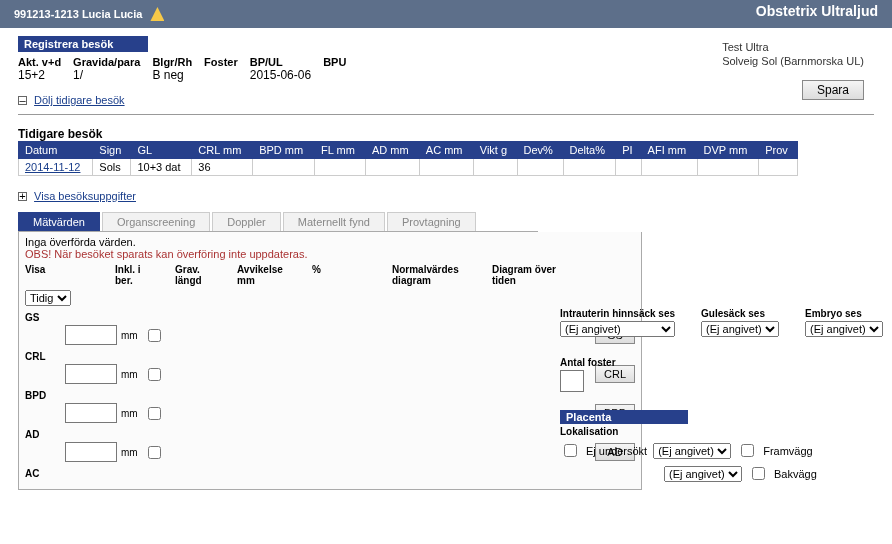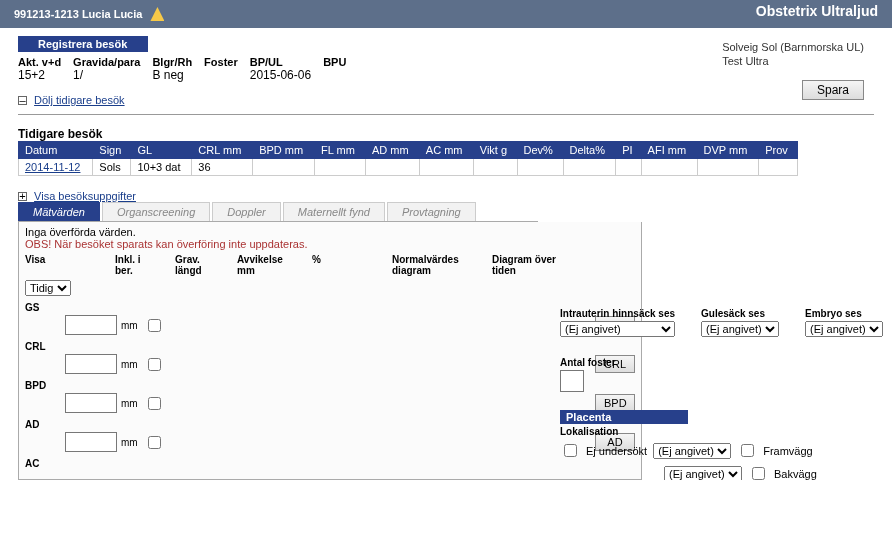--- a/index.html
+++ b/index.html
@@ -23,21 +23,21 @@
   .topbar .right { margin-left: auto; font-size: 14px; font-weight: bold; margin-top:-6px;}
   .warn {
     display:inline-block; width:14px; height:14px; background:#f7c948;
     margin-left:8px; clip-path: polygon(50% 0,100% 100%,0 100%);
     position: relative;
   }
   .content { padding: 8px 18px 0 18px; position:relative;}
   .right-info { position:absolute; right:28px; top:12px; color:#333;}
   .right-info div { line-height:1.3;}
   .blue-head {
-    background:#27408b; color:#fff; font-weight:bold; padding:2px 20px;
+    background:#27408b; color:#fff; font-weight:bold; padding:2px 6px;
     display:inline-block; width:auto;
   }
   .save-btn {
     position:absolute; right:28px; top:52px;
     background:linear-gradient(#f5f5f5,#ddd);
     border:1px solid #888; padding:2px 14px; font-size:12px;
     cursor:pointer; font-family:inherit;
   }
   table.visit-hdr { border-collapse: collapse; margin-top:2px; }
   table.visit-hdr th { text-align:left; font-weight:bold; padding:2px 12px 0 0; font-size:11px;}
@@ -46,21 +46,21 @@
   .toggler a { color:#1a3e8b;}
   .hr { border-top:1px solid #999; margin:8px 0 12px 0;}
   .sect-title { font-weight:bold; font-size:12px; }
   table.prev { border-collapse:collapse; width:780px; font-size:11px;}
   table.prev thead th {
     background:#27408b; color:#fff; text-align:left; font-weight:normal;
     padding:2px 6px; border:1px solid #27408b;
   }
   table.prev tbody td { padding:2px 6px; border:1px solid #ccc; background:#fff;}
   table.prev tbody td a { color:#1a3e8b;}
-  .tabs { display:flex; border-bottom:1px solid #aaa; width:520px;font-style:italic;}
+  .tabs { margin-top:10px; display:flex; border-bottom:1px solid #aaa; width:520px;}
   .tab {
     padding:3px 14px; font-size:11px; color:#888; background:#f2f2f2;
     border:1px solid #ccc; border-bottom:none; margin-right:2px; cursor:pointer;
   }
   .tab.active { background:#27408b; color:#fff; border-color:#27408b;}
   .tabbox {
     border:1px solid #aaa; border-top:none; width:624px; padding:4px 6px 10px 6px;
     background:#fbfbfb;
   }
   .warn-text { color:#a33; }
@@ -101,22 +101,22 @@
 <body>
 
 <div class="topbar">
   <span>991213-1213 Lucia Lucia</span>
   <span class="warn"></span>
   <span class="right">Obstetrix Ultraljud</span>
 </div>
 
 <div class="content">
   <div class="right-info">
+    <div>Test Ultra</div>
     <div>Solveig Sol (Barnmorska UL)</div>
-    <div>Test Ultra</div>
   </div>
   <button class="save-btn">Spara</button>
 
   <div class="blue-head" style="width:130px">Registrera besök</div>
   <table class="visit-hdr">
     <tbody>
         <tr>
       <th>Akt. v+d</th>
       <th>Gravida/para</th>
       <th>Blgr/Rh</th>

